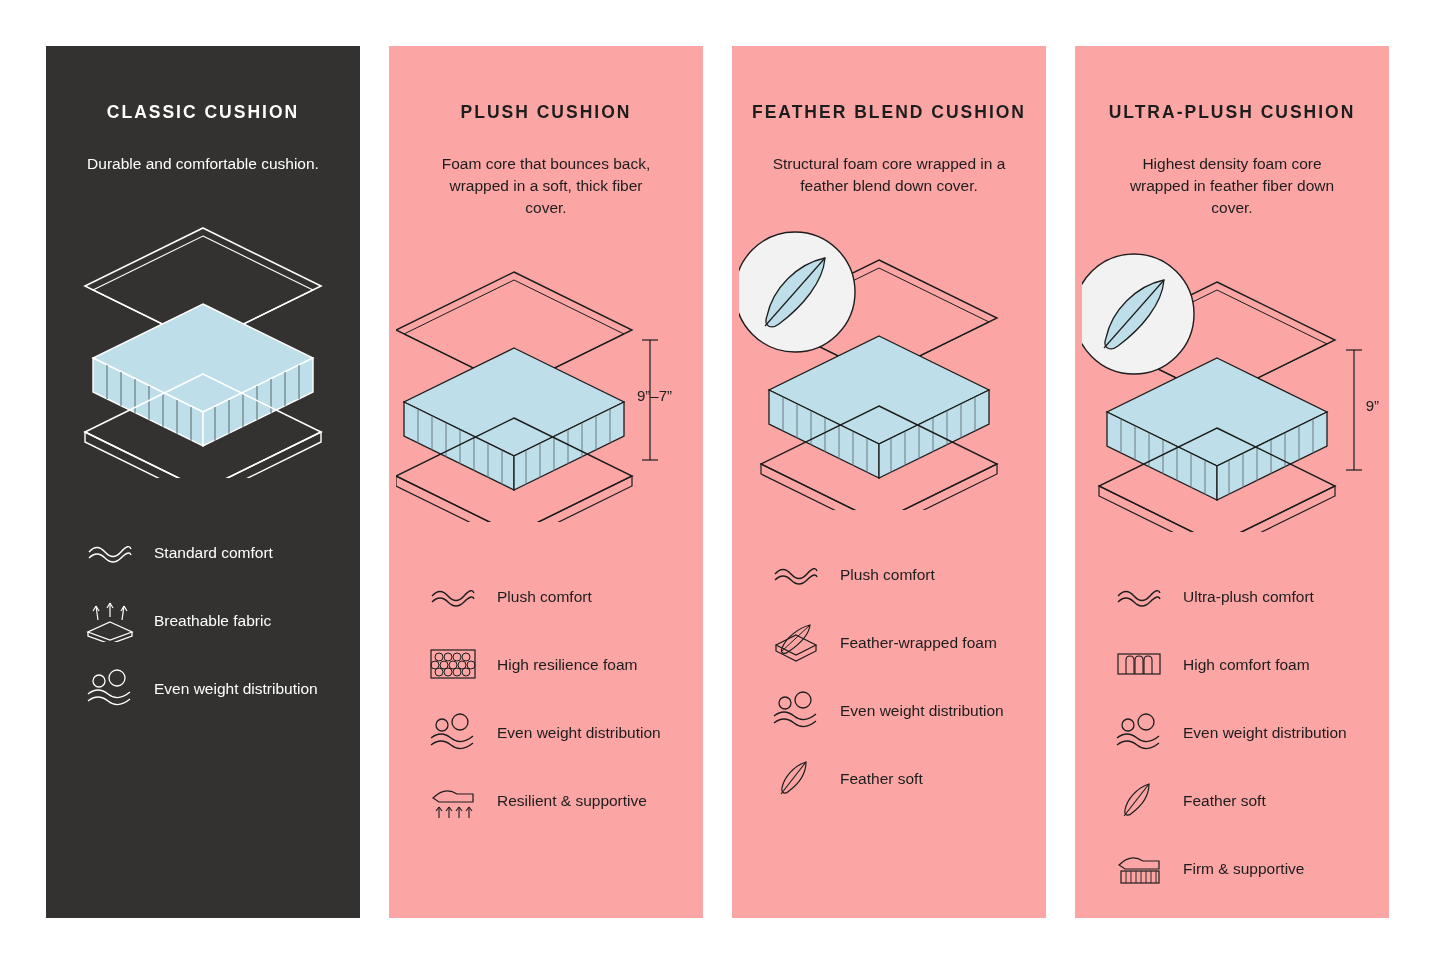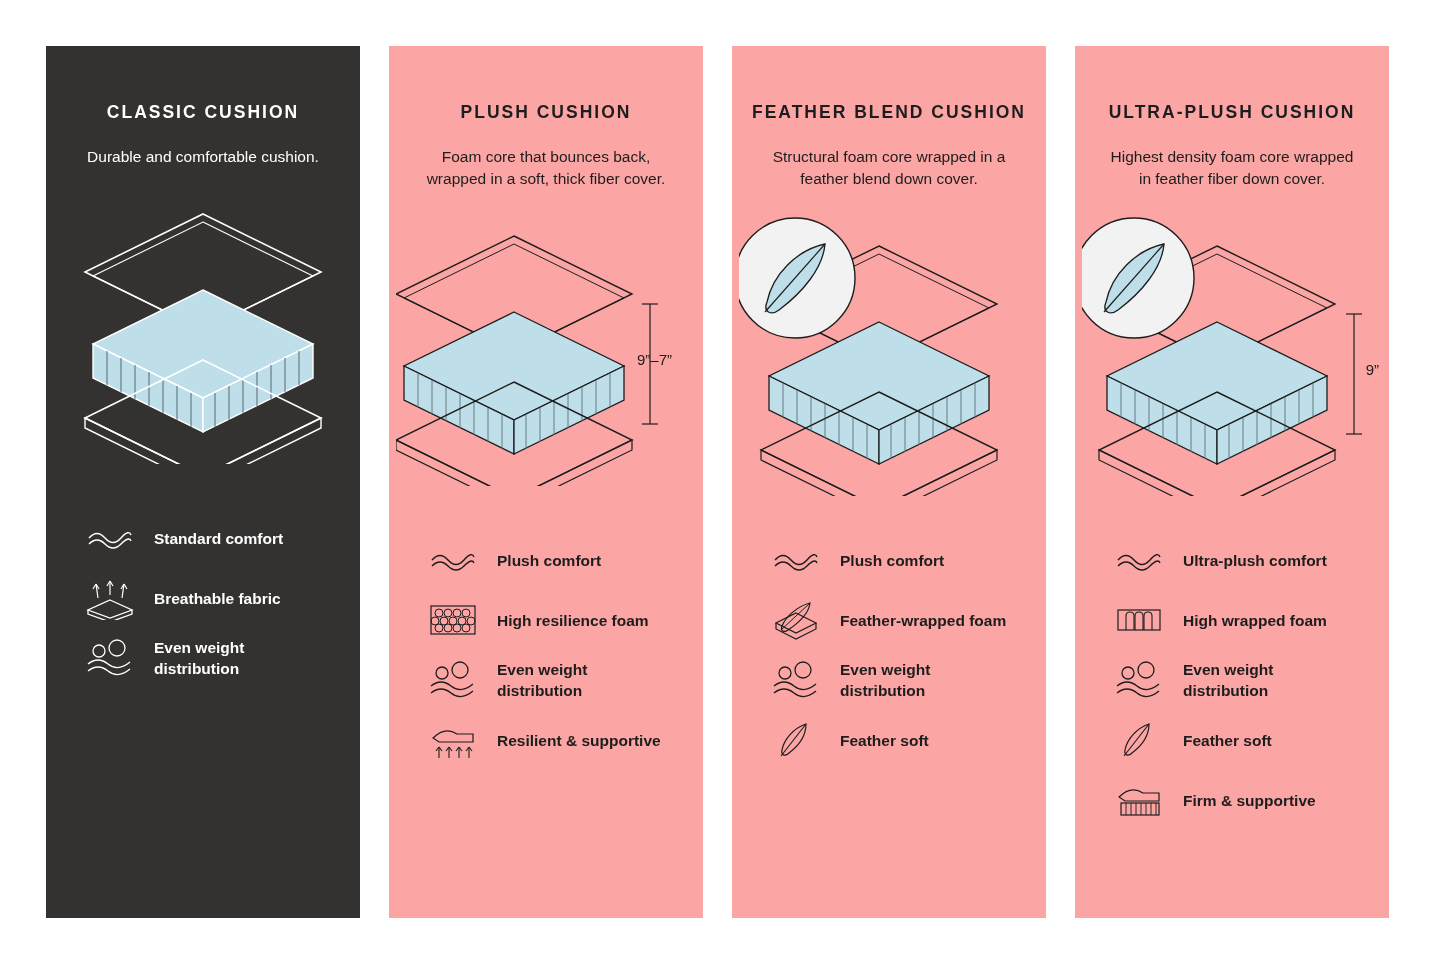--- a/index.html
+++ b/index.html
@@ -47,42 +47,41 @@
     letter-spacing: 2.0px;
     text-align: left;
     line-height: 24px;
     margin: 0 0 14px 0;
     padding: 0 18px;
   }
   .card-desc {
     font-size: 15.5px;
     line-height: 22px;
     text-align: center;
-    margin: 8px;
+    margin: 15px;
     padding: 0 24px;
     font-weight: 400;
   }
   .diagram-wrap {
     position: relative;
     width: 100%;
     height: 300px;
     margin-top: 18px;
     display: flex;
     justify-content: center;
     align-items: flex-start;
   }
   .features {
     width: 100%;
     box-sizing: border-box;
     padding: 0 34px 0 38px;
     margin-top: 14px;
     display: flex;
     flex-direction: column;
-    gap: 0px;
-    font-weight: bold;
+    gap: 8px;
   }
   .feature {
     display: flex;
     align-items: center;
     gap: 18px;
     min-height: 60px;
   }
   .feature-icon {
     width: 52px;
     min-width: 52px;
@@ -431,21 +430,21 @@
         <span class="feature-icon">
           <svg width="50" height="34" viewBox="0 0 50 34">
             <rect x="4" y="7" width="42" height="20" fill="none" stroke="#1d1d1d" stroke-width="1.2"></rect>
             <g fill="none" stroke="#1d1d1d" stroke-width="1.1">
               <path d="M12 27 L12 13 Q12 9 16 9 Q20 9 20 13 L20 27"></path>
               <path d="M21 27 L21 13 Q21 9 25 9 Q29 9 29 13 L29 27"></path>
               <path d="M30 27 L30 13 Q30 9 34 9 Q38 9 38 13 L38 27"></path>
             </g>
           </svg>
         </span>
-        <span class="feature-label">High wrapped foam</span>
+        <span class="feature-label">High comfort foam</span>
       </div>
       <div class="feature">
         <span class="feature-icon">
           <svg width="52" height="40" viewBox="0 0 52 40">
             <circle cx="15" cy="13" r="6" fill="none" stroke="#1d1d1d" stroke-width="1.3"></circle>
             <circle cx="33" cy="10" r="8" fill="none" stroke="#1d1d1d" stroke-width="1.3"></circle>
             <path d="M4 26 Q14 18 24 26 T46 24" fill="none" stroke="#1d1d1d" stroke-width="1.3"></path>
             <path d="M4 33 Q14 25 24 33 T46 31" fill="none" stroke="#1d1d1d" stroke-width="1.3"></path>
           </svg>
         </span>

